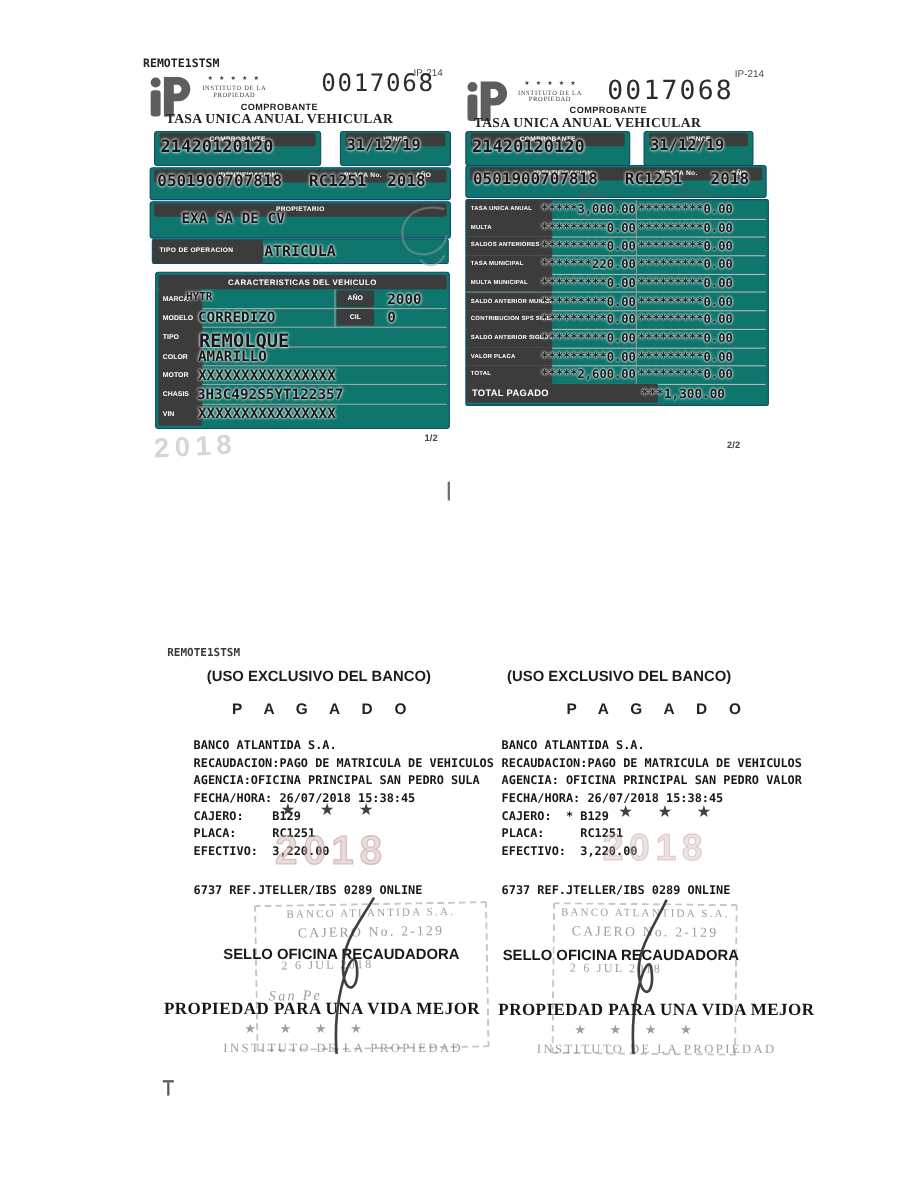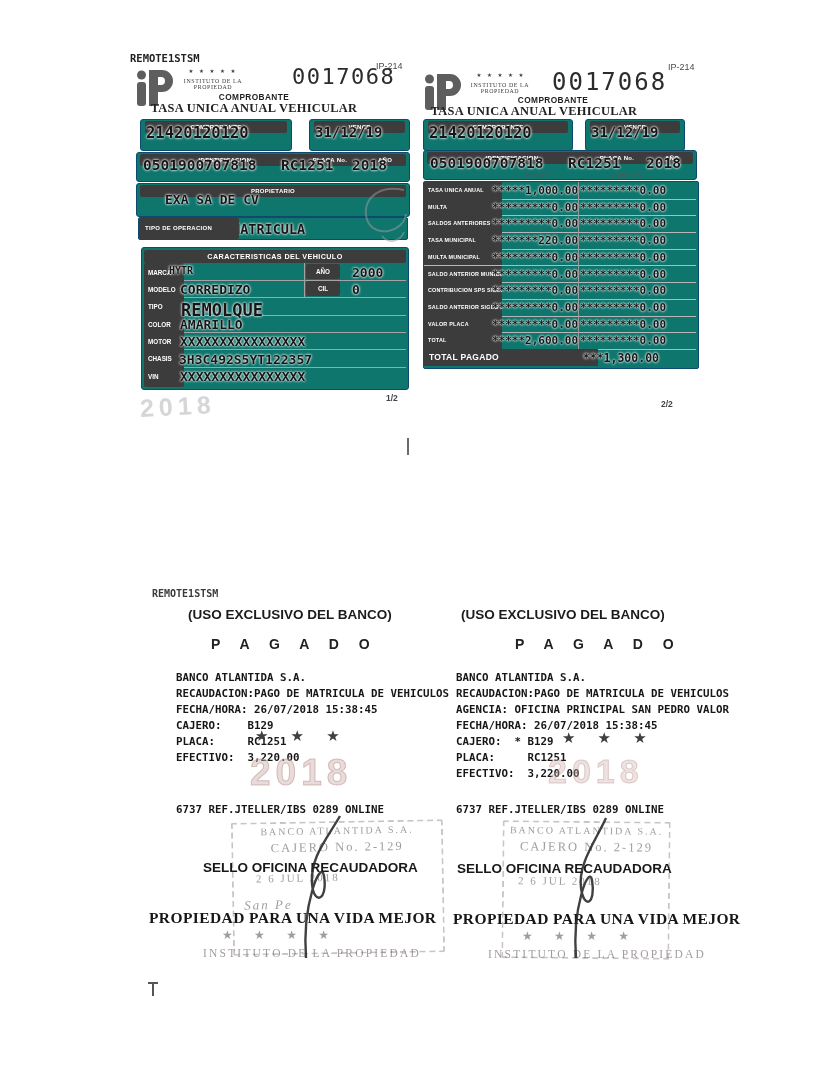--- a/index.html
+++ b/index.html
@@ -157,21 +157,21 @@
     <div class="a mono ts" style="left:144px;top:4px;font-size:14.5px">RC1251</div>
     <div class="a mono ts" style="left:222px;top:4px;font-size:14.5px">2018</div>
   </div>
 
   <div class="a ctr" style="left:498px;top:173px;width:80px;font-size:5.8px;color:#555;letter-spacing:.5px">DÉBITO</div>
   <div class="a ctr" style="left:592px;top:173px;width:70px;font-size:5.8px;color:#555;letter-spacing:.5px">CRÉDITO</div>
 
   <div class="a box" style="left:423px;top:181px;width:274px;height:186px;border-radius:2px">
     <div class="a arow" style="top:0">
       <div class="acl bar">TASA UNICA ANUAL</div>
-      <div class="acd mono ts">*****1,000.00</div>
+      <div class="acd mono ts">*****3,000.00</div>
       <div class="acc mono ts">*********0.00</div>
     </div>
     <div class="a arow" style="top:16.7px">
       <div class="acl bar">MULTA</div>
       <div class="acd mono ts">*********0.00</div>
       <div class="acc mono ts">*********0.00</div>
     </div>
     <div class="a arow" style="top:33.4px">
       <div class="acl bar">SALDOS ANTERIORES</div>
       <div class="acd mono ts">*********0.00</div>
@@ -220,20 +220,21 @@
 
   <div class="a" style="left:661px;top:399px;font-size:8.5px;font-weight:700;color:#444">2/2</div>
 
   <div class="a mono" style="left:152px;top:588px;font-size:10px;color:#3a3a3a">REMOTE1STSM</div>
   <div class="a" style="left:188px;top:607px;font-size:13.5px;font-weight:700;color:#1b1b1b">(USO EXCLUSIVO DEL BANCO)</div>
   <div class="a" style="left:211px;top:636px;font-size:14px;font-weight:700;letter-spacing:8px;color:#222">P A G A D O</div>
 
   <div class="a" style="left:176px;top:670px">
     <div class="bankline mono pre">BANCO ATLANTIDA S.A.</div>
     <div class="bankline mono pre">RECAUDACION:PAGO DE MATRICULA DE VEHICULOS</div>
+    <div class="bankline mono pre">AGENCIA:OFICINA PRINCIPAL SAN PEDRO SULA</div>
     <div class="bankline mono pre">FECHA/HORA: 26/07/2018 15:38:45</div>
     <div class="bankline mono pre">CAJERO:    B129</div>
     <div class="bankline mono pre">PLACA:     RC1251</div>
     <div class="bankline mono pre">EFECTIVO:  3,220.00</div>
   </div>
   <div class="a" style="left:255px;top:727px;font-size:15px;letter-spacing:9px;color:#3f3f3f">★ ★ ★</div>
   <div class="a wm2018" style="left:250px;top:752px;font-size:37px">2018</div>
   <div class="a mono" style="left:176px;top:803px;font-size:10.8px">6737 REF.JTELLER/IBS 0289 ONLINE</div>
 
   <div class="a stamp" style="left:232px;top:821px;width:208px;height:129px;transform:rotate(-1deg)">

